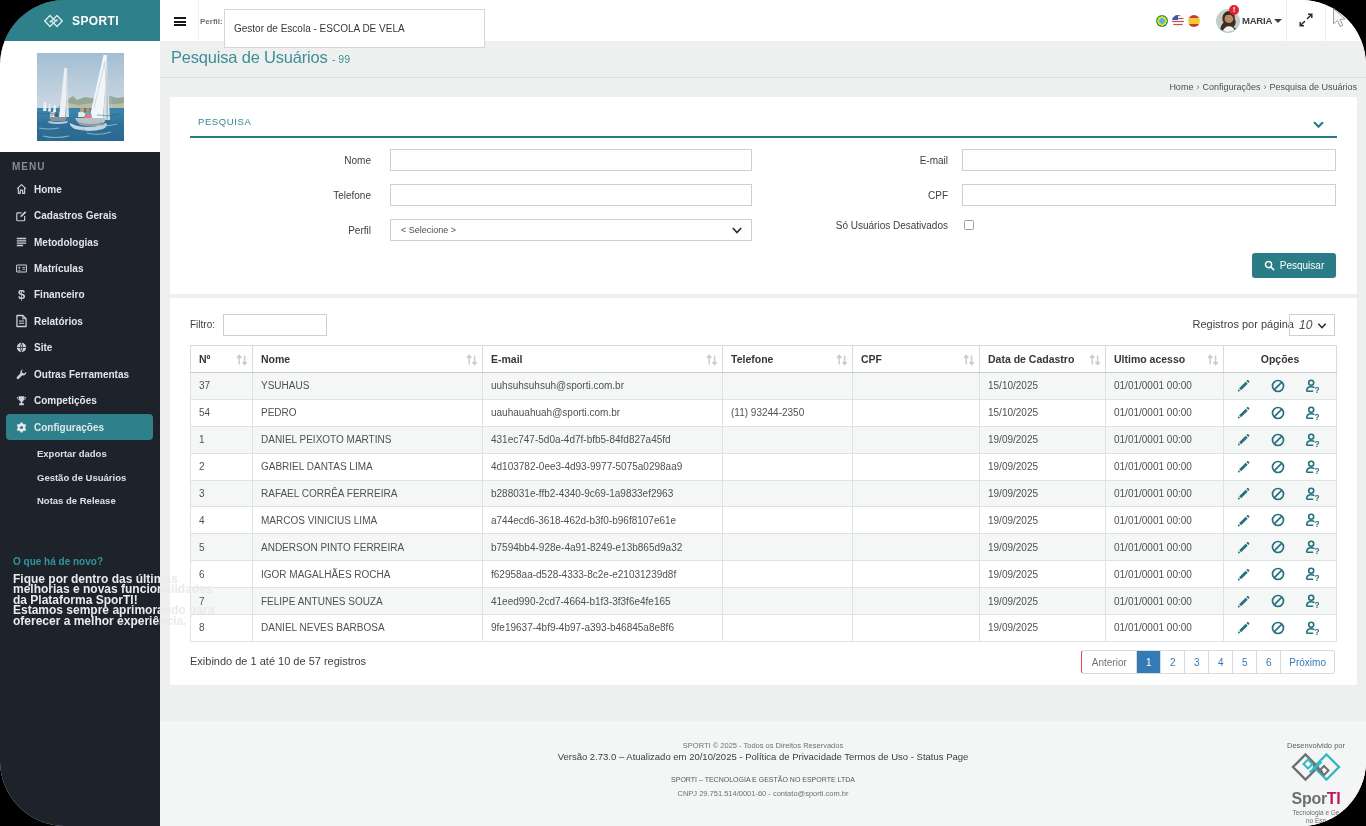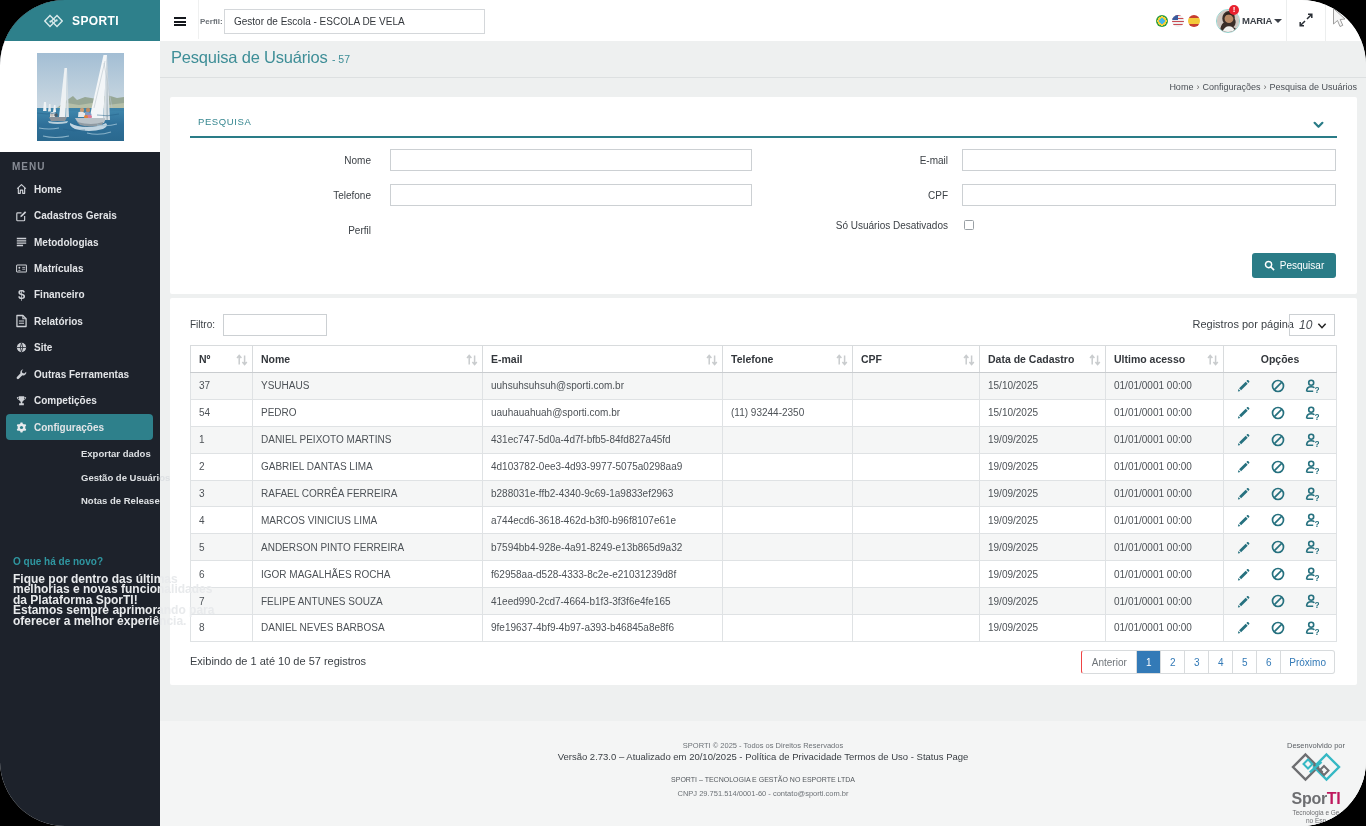--- a/index.html
+++ b/index.html
@@ -11,32 +11,32 @@
   .sidebar { position:absolute; left:0; top:0; width:160px; height:826px; background:#1d222b; z-index:5; }
   .brand { height:41px; background:#2e808b; display:flex; align-items:center; padding-left:44px; }
   .brand svg { margin-right:9px; margin-top:1px; }
   .brand .txt { color:#fff; font-size:12px; font-weight:bold; letter-spacing:0.4px; }
   .photobox { height:111px; background:#fff; display:flex; align-items:flex-start; justify-content:center; padding-top:12px; }
   .menu-label { color:#878c95; font-size:10px; font-weight:bold; letter-spacing:1px; padding:9px 0 6px 12px; }
   ul.nav { list-style:none; margin-top:-2px; }
   ul.nav li { height:26.45px; display:flex; align-items:center; padding-left:16px; color:#e2e4e7; font-size:10px; font-weight:bold; white-space:nowrap; }
   ul.nav li .ic { width:11px; height:12px; margin-right:7px; display:inline-flex; align-items:center; justify-content:center; }
   ul.nav li.active { background:#2e808b; margin-left:6px; padding-left:10px; width:147px; border-radius:4px; }
-  ul.sub { list-style:none; margin-top:2px;padding-left:44px; }
+  ul.sub { list-style:none; margin-top:2px; }
   ul.sub li { height:23.2px; display:flex; align-items:center; padding-left:37px; color:#dde0e3; font-size:9.5px; font-weight:bold; white-space:nowrap;}
   .whatsnew { padding:44px 14px 0 13px; }
   .whatsnew h4 { color:#2f96a0; font-size:10px; font-weight:bold; margin-bottom:7px; }
   .whatsnew p { color:#e8eaec; font-size:12px; font-weight:bold; line-height:10.4px; white-space:nowrap; }
   
   .topbar { position:absolute; left:160px; top:0; right:0; height:41px; background:#fff; z-index:4; }
   .hbtn { position:absolute; left:0px; top:0; width:39px; height:39px; border-right:1px solid #eff0f0; }
   .burger { position:absolute; left:14px; top:17px; width:11.5px; height:10px; }
   .burger span { display:block; height:2px; background:#14171c; margin-bottom:1.7px; }
   .perfil-label { position:absolute; left:40px; top:17px; font-size:8px; color:#6b7076; font-weight:bold;}
-  .perfil-input { position:absolute; left:64px; top:9px; width:261px; height:25px; border:1px solid #d4d7da; background:#fff; font-size:10px; color:#33373c; padding-left:9px; display:flex; align-items:center; }
+  .perfil-input { position:absolute; left:64px; top:9px; width:261px; height:39px; border:1px solid #d4d7da; background:#fff; font-size:10px; color:#33373c; padding-left:9px; display:flex; align-items:center; }
   .flag { position:absolute; width:12px; height:12px; border-radius:50%; overflow:hidden; top:15px; }
   .avatar { position:absolute; left:1056px; top:9px; width:24px; height:24px; }
   .avatar .ring { width:24px; height:24px; border-radius:50%; overflow:hidden; border:1px solid #8fd2cd; }
   .badge { position:absolute; right:1px; top:-4px; width:10px; height:10px; background:#e8212e; border-radius:50%; color:#fff; font-size:8px; font-weight:bold; text-align:center; line-height:10px; }
   .uname { position:absolute; left:1082px; top:0; line-height:41px; font-size:9.5px; font-weight:bold; color:#3a3f46; letter-spacing:-0.2px; }
   .caret { position:absolute; left:1114px; top:19px; width:0; height:0; border-left:4px solid transparent; border-right:4px solid transparent; border-top:4px solid #3a3f46; }
   .vsep { position:absolute; top:0; width:1px; height:41px; background:#eceeee; }
   .expand { position:absolute; left:1139px; top:13px; }
   
   .main { position:absolute; left:160px; top:41px; right:0; bottom:0; background:#eef0f0; }
@@ -87,38 +87,41 @@
   #fl-us { background:repeating-linear-gradient(to bottom, #c94a52 0 1.5px, #eee 1.5px 3px), #c94a52; position:relative; }
   #fl-us::after { content:""; position:absolute; left:0; top:0; width:5.5px; height:5px; background:#3a5b9e; }
   #fl-es { background:linear-gradient(to bottom, #c63d2f 0 3.5px, #f3c93a 3.5px 9.5px, #c63d2f 9.5px); }
   .cursor { position:absolute; z-index:50; }
 </style>
 </head>
 <body>
 <div class="page">
 
   <div class="main">
-    <div class="pagetitle">Pesquisa de Usuários <span class="cnt">- 57</span></div>
+    <div class="pagetitle">Pesquisa de Usuários <span class="cnt">- 99</span></div>
     <div class="titlesep"></div>
     <div class="breadcrumb">Home<span class="sep">›</span>Configurações<span class="sep">›</span>Pesquisa de Usuários</div>
     <div class="card card1">
       <div class="c1-head">PESQUISA</div>
       <div class="c1-chev"><svg width="11" height="8" viewBox="0 0 11 8">
             <path d="M1.6 1.8 L5.5 5.8 L9.4 1.8" stroke="#2a7c87" stroke-width="2.2" fill="none" stroke-linecap="round" stroke-linejoin="round"></path>
           </svg></div>
       <div class="c1-line"></div>
       <div class="flabel" style="right:986px; top:58px; width:200px;">Nome</div>
       <div class="finput" style="left:220px; top:52px; width:362px;"></div>
       <div class="flabel" style="right:409px; top:58px; width:200px;">E-mail</div>
       <div class="finput" style="left:792px; top:52px; width:374px;"></div>
       <div class="flabel" style="right:986px; top:93px; width:200px;">Telefone</div>
       <div class="finput" style="left:220px; top:87px; width:362px;"></div>
       <div class="flabel" style="right:409px; top:93px; width:200px;">CPF</div>
       <div class="finput" style="left:792px; top:87px; width:374px;"></div>
       <div class="flabel" style="right:986px; top:128px; width:200px;">Perfil</div>
+      <div class="fselect" style="left:220px; top:122px; width:362px;">&lt; Selecione &gt;<span class="sv"><svg width="12" height="12" viewBox="0 0 12 12">
+              <path d="M1.8 4 L6 8.6 L10.2 4" stroke="#2b3036" stroke-width="1.7" fill="none"></path>
+            </svg></span></div>
       <div class="flabel" style="right:409px; top:123px; width:300px;">Só Usuários Desativados</div>
       <div class="fcheck" style="left:794px; top:123px;"></div>
       <div class="btn-pesq"><svg width="11" height="11" viewBox="0 0 12 12">
             <circle cx="5" cy="5" r="3.4" stroke="#fff" stroke-width="1.6" fill="none"></circle>
             <path d="M7.6 7.6 L11 11" stroke="#fff" stroke-width="1.8"></path>
           </svg>Pesquisar</div>
     </div>
     <div class="card card2">
       <div class="filtro-lb">Filtro:</div>
       <div class="filtro-in"></div>

